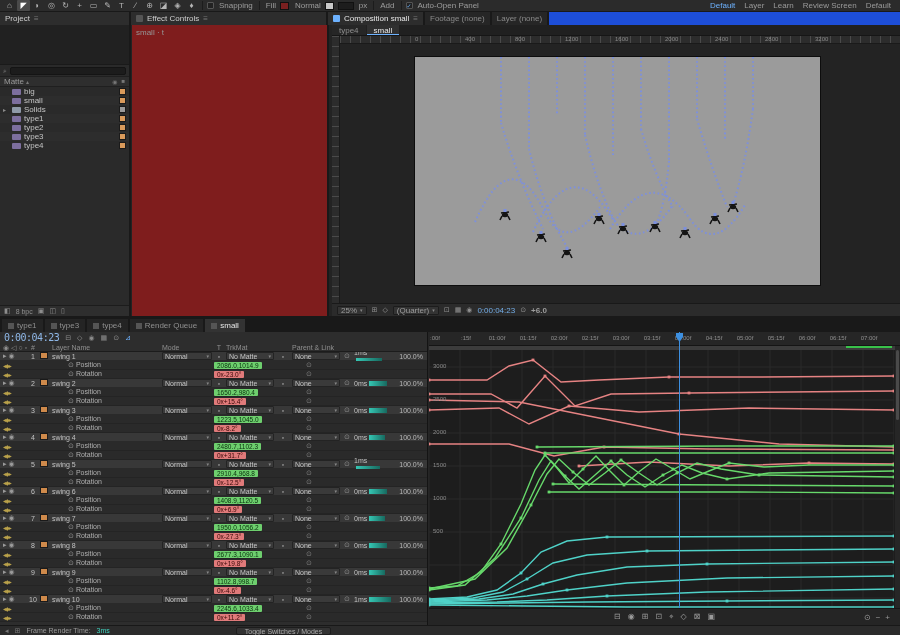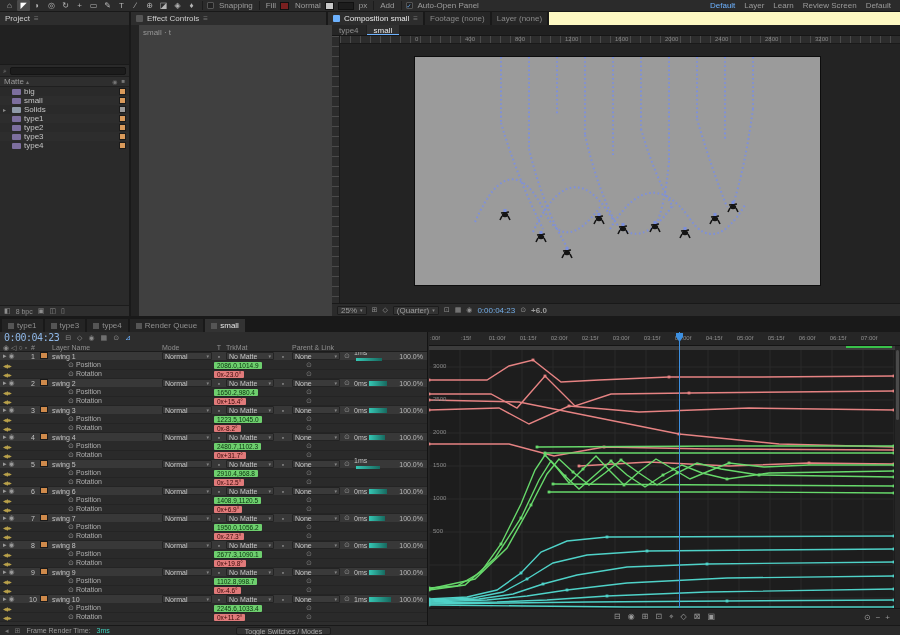--- a/index.html
+++ b/index.html
@@ -14,21 +14,21 @@
   .tb-sep { width:1px; height:9px; background:#1c1c1c; margin:0 3px; }
   .tb-label { color:#9d9d9d; margin:12px 2px; }
   .checkbox { width:7px; height:7px; border:1px solid #555; background:#222; display:inline-block; margin-right:2px; border-radius:1px; font-size:6px; line-height:6px; color:#6db2ff; text-align:center; }
   .swatch { width:9px; height:8px; display:inline-block; border:1px solid #111; margin:0 3px 0 1px; }
   .px-box { width:16px; height:8px; background:#1d1d1d; border:1px solid #111; display:inline-block; margin-right:2px; }
   #workspace-strip { margin-left:auto; display:flex; gap:9px; padding-right:6px; color:#9a9a9a; }
   .ws { cursor:default; }
   .ws.active { color:#6db2ff; }
 
   
-  #tabsrow { position:absolute; left:0; top:12px; width:900px; height:13px; background:#fef9c3; display:flex; font-size:8px; }
+  #tabsrow { position:absolute; left:0; top:12px; width:900px; height:13px; background:#1d4ed8; display:flex; font-size:8px; }
   .ptab { background:#2d2d2d; height:13px; display:flex; align-items:center; padding:0 5px; gap:4px; color:#cfcfcf; border-right:2px solid #191919; }
   .ptab .menu { color:#777; }
   .ptab .picon { width:7px; height:7px; background:#555; display:inline-block; border-radius:1px; }
   .ptab.dim { color:#8a8a8a; background:#262626; }
 
   
   #project-panel { position:absolute; left:0; top:25px; width:131px; height:291px; background:#2a2a2a; border-right:2px solid #191919; }
   #proj-preview { height:40px; background:#212121; border-bottom:1px solid #1a1a1a; }
   #proj-search { height:12px; display:flex; align-items:center; padding:0 3px; gap:3px; border-bottom:1px solid #1f1f1f; }
   #proj-search .field { flex:1; height:8px; background:#1c1c1c; border:1px solid #141414; border-radius:2px; }
@@ -37,21 +37,21 @@
   .proj-item { height:9px; display:flex; align-items:center; padding:0 3px; gap:3px; color:#c3c3c3; }
   .proj-item:nth-child(even) { background:#2d2d2d; }
   .proj-item .twirl { width:6px; color:#8a8a8a; font-size:6px; }
   .pi-icon { width:9px; height:6px; border-radius:1px; display:inline-block; }
   .pi-icon.folder { background:#8f9aa8; }
   .pi-icon.comp { background:#7d6f9e; }
   .pi-chip { width:7px; height:7px; margin-left:auto; border:1px solid #1a1a1a; }
   #proj-footer { position:absolute; bottom:0; left:0; right:0; height:11px; background:#2e2e2e; border-top:1px solid #1c1c1c; display:flex; align-items:center; gap:5px; padding:0 4px; color:#8d8d8d; font-size:7px; }
 
   
-  #ec-panel { position:absolute; left:139px; top:25px; width:197px; height:291px; background:#404040; border-right:2px solid #191919; }
+  #ec-panel { position:absolute; left:132px; top:25px; width:197px; height:291px; background:#7f1d1d; border-right:2px solid #191919; }
   #ec-context { padding:3px 4px; color:#969696; }
 
   
   #viewer-panel { position:absolute; left:332px; top:25px; width:568px; height:291px; background:#232323; }
   #comp-subtabs { height:11px; display:flex; gap:1px; background:#202020; border-bottom:1px solid #161616; }
   .ctab { padding:0 7px; display:flex; align-items:center; color:#8f8f8f; background:#262626; }
   .ctab.active { color:#e8e8e8; background:#303030; box-shadow:inset 0 -1px 0 #6db2ff; }
   #viewer-ruler-top { position:absolute; left:8px; top:11px; height:8px; right:0; background:#2c2c2c; border-bottom:1px solid #1a1a1a;
      background-image:repeating-linear-gradient(90deg,#4a4a4a 0 1px,transparent 1px 10px); }
   #viewer-ruler-left { position:absolute; left:0; top:11px; width:8px; bottom:13px; background:#2c2c2c; border-right:1px solid #1a1a1a;

